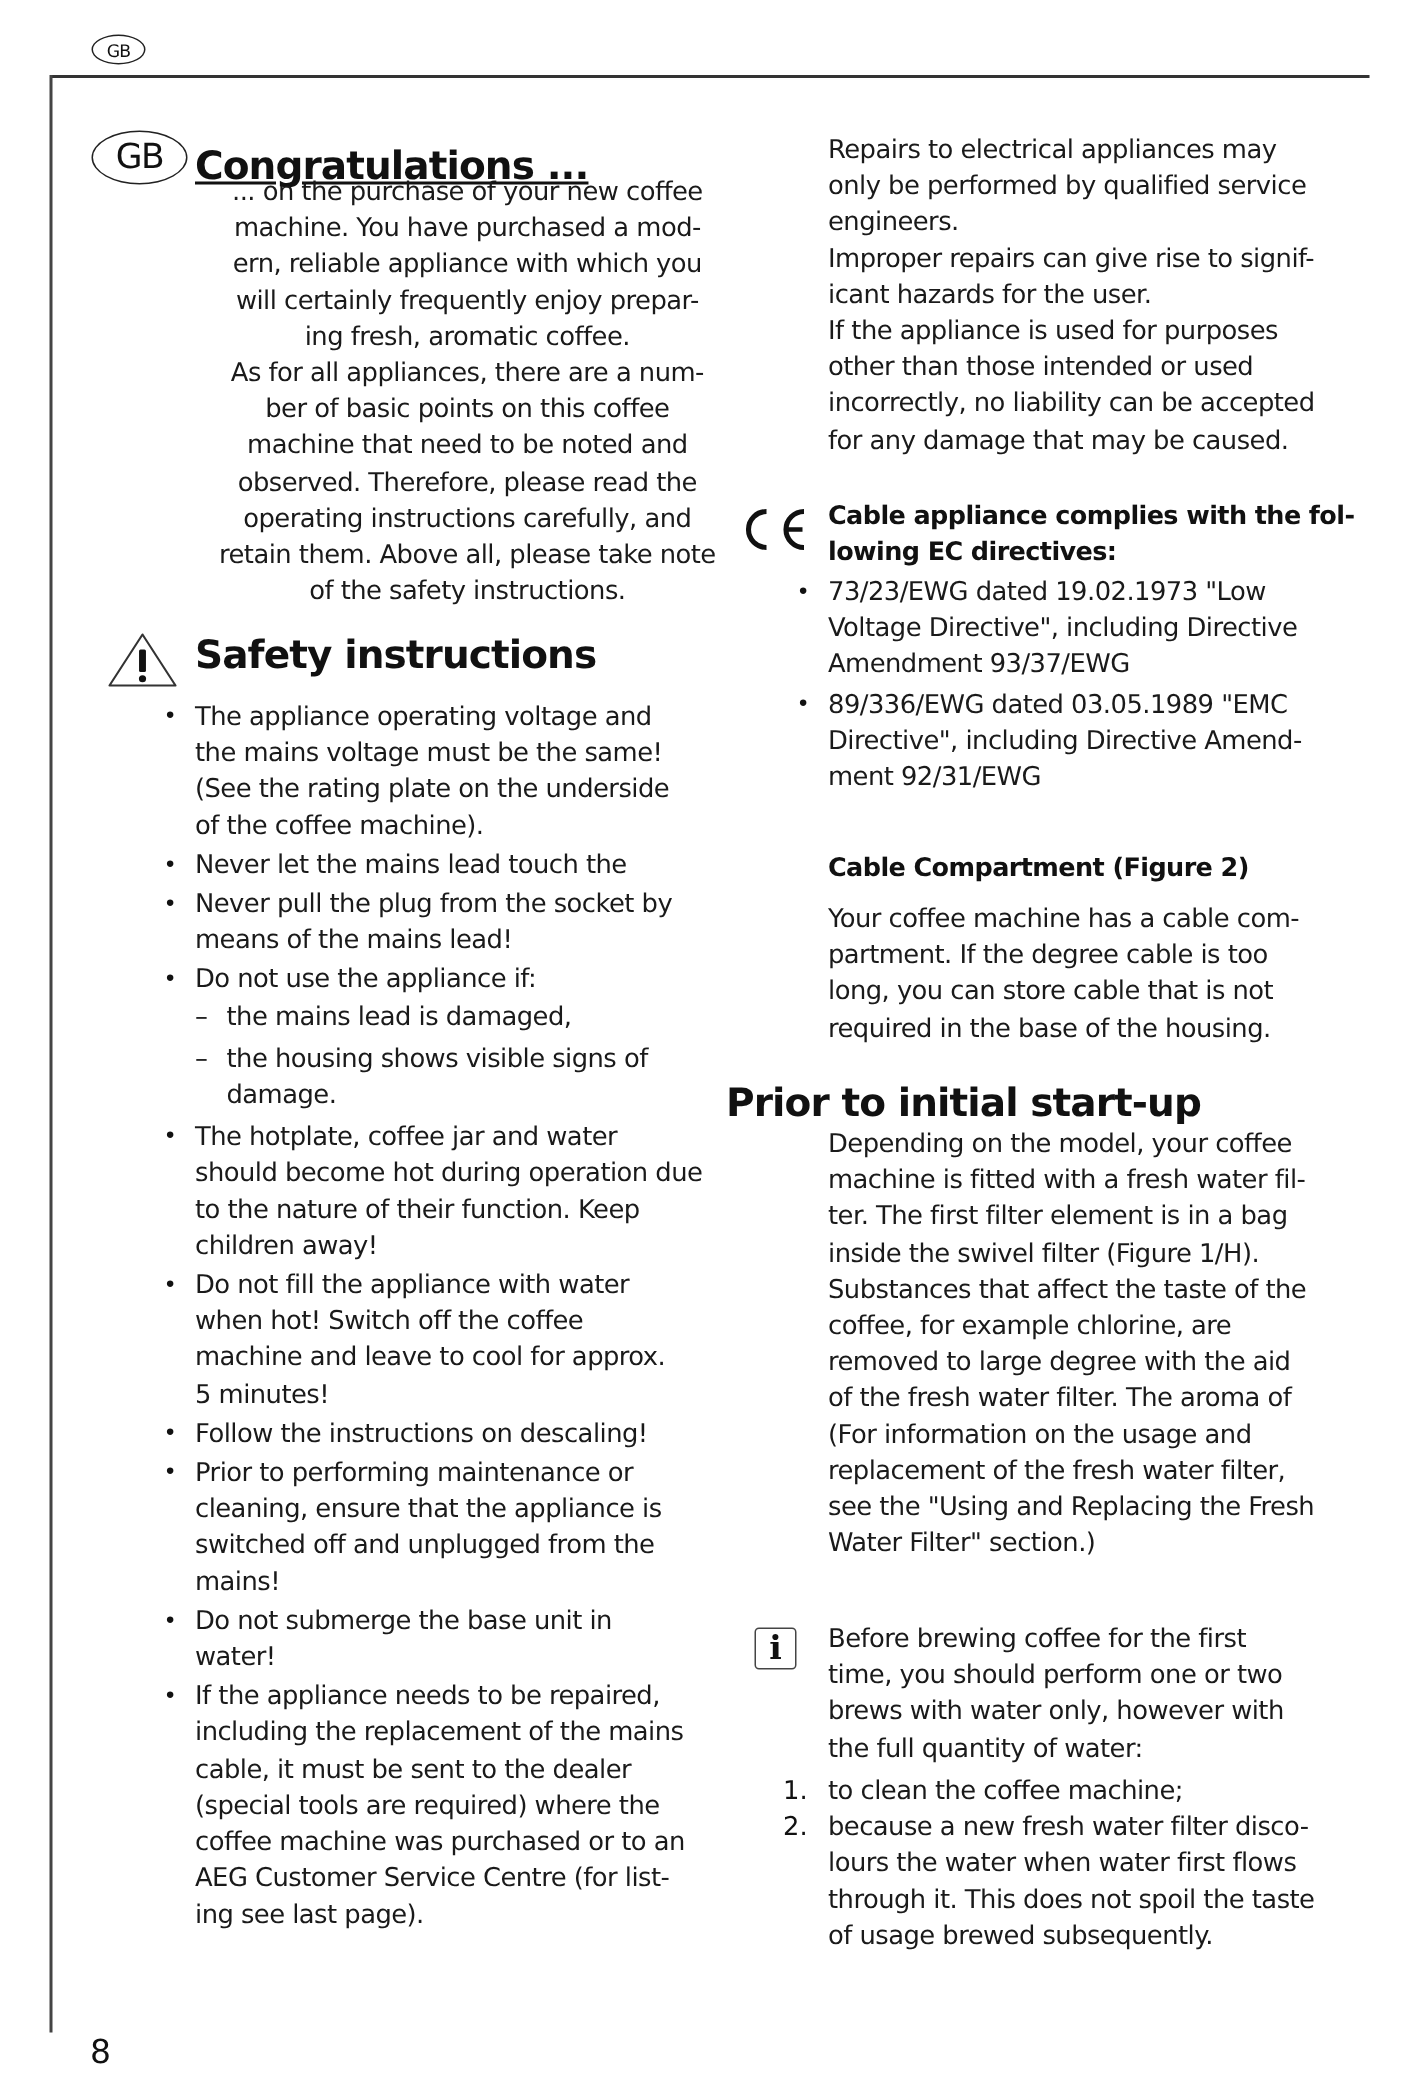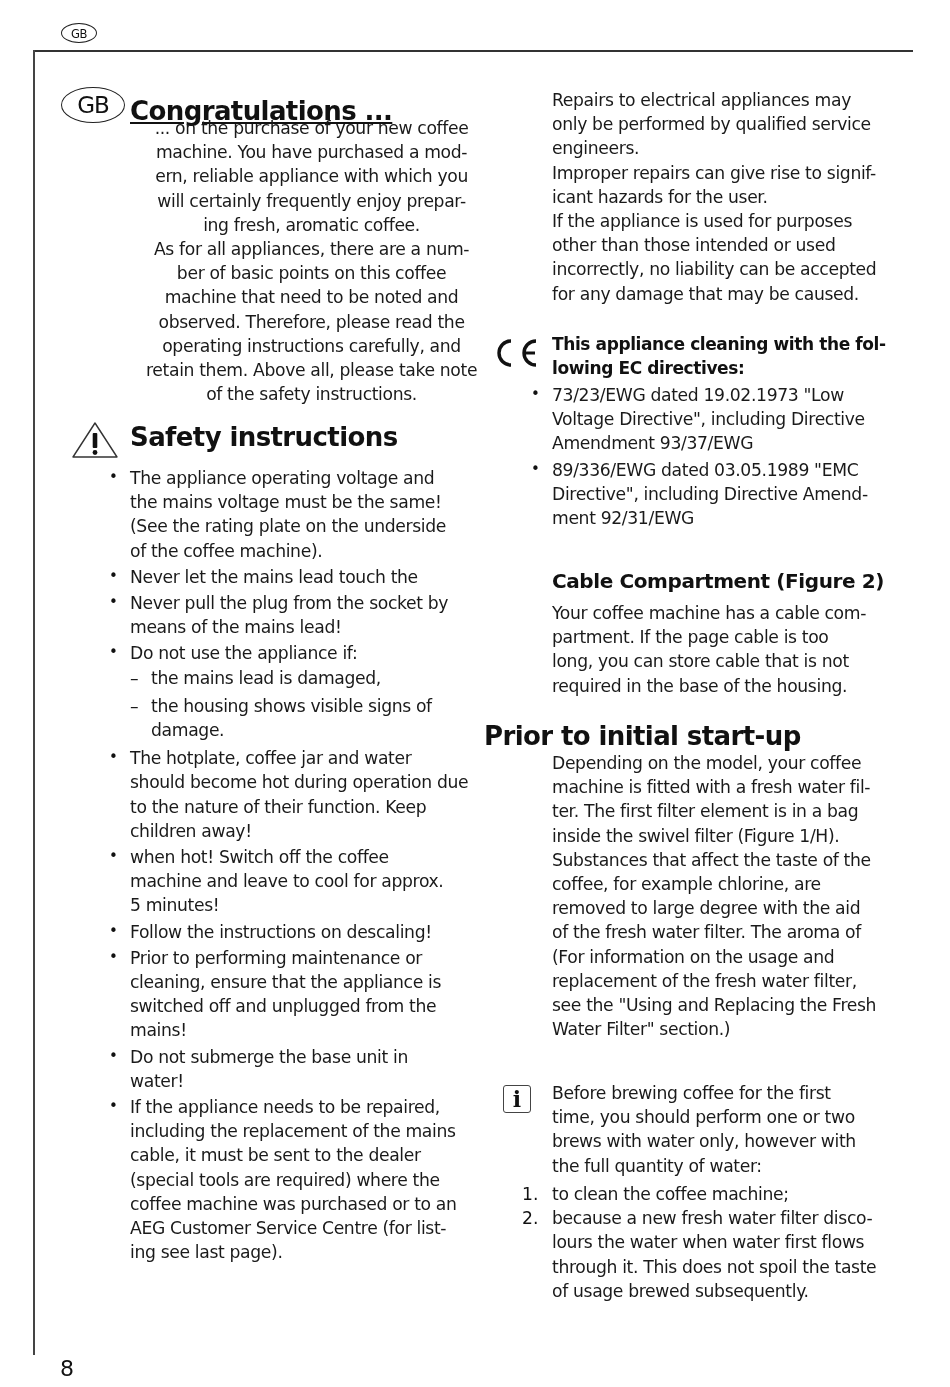--- a/index.html
+++ b/index.html
@@ -7,21 +7,21 @@
          font-family:"DejaVu Sans", sans-serif; color:#111; }
   .abs { position:absolute; }
   .txt { font-size:17.2px; line-height:24.2px; letter-spacing:-0.35px; color:#1a1a1a; white-space:pre; }
   .hdr-badge { left:61px; top:23px; width:36px; height:20px; border:1.3px solid #222; border-radius:50%;
                font-size:11.5px; line-height:20px; text-align:center; box-sizing:border-box; letter-spacing:-0.5px; }
   .top-rule { left:34px; top:50px; width:879px; height:0; border-top:2px solid #333; }
   .left-rule { left:33px; top:50px; width:0; height:1305px; border-left:2px solid #444; }
   .big-badge { left:61px; top:87px; width:64px; height:36px; border:1.6px solid #222; border-radius:50%;
                font-size:23px; line-height:34px; text-align:center; box-sizing:border-box; letter-spacing:-1px; }
   h1.h { margin:0; font-size:26px; font-weight:bold; letter-spacing:-0.6px; white-space:nowrap; color:#111; }
-  h2.h { margin:0; font-size:20px; font-weight:bold; letter-spacing:-0.4px; white-space:nowrap; color:#111; }
+  h2.h { margin:0; font-size:17px; font-weight:bold; letter-spacing:-0.4px; white-space:nowrap; color:#111; }
   .bold-intro { font-weight:bold; font-size:17px; line-height:24px; letter-spacing:-0.4px; white-space:pre; }
   .bullet { position:absolute; font-size:15px; }
   .warn-icon { left:70px; top:420px; width:50px; height:40px; }
   .info-icon { left:503px; top:1085px; width:28px; height:28px; border:1.5px solid #444; border-radius:3px;
                box-sizing:border-box; text-align:center; font-family:"DejaVu Serif", serif; font-weight:bold;
                font-size:22px; line-height:26px; }
   .page-num { left:60px; top:1356px; font-size:22px; }
   .num-label { position:absolute; font-size:17.2px; line-height:24px; }
 </style>
 </head>
@@ -94,20 +94,21 @@
   <div style="position:relative; padding-left:22px; margin-bottom:2px;">
     <span class="bullet" style="left:1px; top:2px;">•</span>
     <div class="txt">The hotplate, coffee jar and water</div>
     <div class="txt">should become hot during operation due</div>
     <div class="txt">to the nature of their function. Keep</div>
     <div class="txt">children away!</div>
   </div>
 
   <div style="position:relative; padding-left:22px; margin-bottom:2px;">
     <span class="bullet" style="left:1px; top:2px;">•</span>
+    <div class="txt">Do not fill the appliance with water</div>
     <div class="txt">when hot! Switch off the coffee</div>
     <div class="txt">machine and leave to cool for approx.</div>
     <div class="txt">5 minutes!</div>
   </div>
 
   <div style="position:relative; padding-left:22px; margin-bottom:2px;">
     <span class="bullet" style="left:1px; top:2px;">•</span>
     <div class="txt">Follow the instructions on descaling!</div>
   </div>
 
@@ -148,42 +149,42 @@
   <div class="txt">incorrectly, no liability can be accepted</div>
   <div class="txt">for any damage that may be caused.</div>
 </div>
 
 <svg class="abs" style="left:494px; top:338px; width:46px; height:30px;" viewBox="0 0 46 30">
   <path d="M17 3 A12 12 0 1 0 17 27" fill="none" stroke="#111" stroke-width="3.4"></path>
   <path d="M42 3 A12 12 0 1 0 42 27" fill="none" stroke="#111" stroke-width="3.4"></path>
   <line x1="30" y1="15" x2="41" y2="15" stroke="#111" stroke-width="3"></line>
 </svg>
 <div class="abs" style="left:552px; top:332px;">
-  <div class="bold-intro">This appliance cleaning with the fol-</div>
+  <div class="bold-intro">Cable appliance complies with the fol-</div>
   <div class="bold-intro">lowing EC directives:</div>
 </div>
 <div class="abs" style="left:530px; top:383px; width:380px;">
   <div style="position:relative; padding-left:22px; margin-bottom:2px;">
     <span class="bullet" style="left:1px; top:2px;">•</span>
     <div class="txt">73/23/EWG dated 19.02.1973 "Low</div>
     <div class="txt">Voltage Directive", including Directive</div>
     <div class="txt">Amendment 93/37/EWG</div>
   </div>
   <div style="position:relative; padding-left:22px;">
     <span class="bullet" style="left:1px; top:2px;">•</span>
     <div class="txt">89/336/EWG dated 03.05.1989 "EMC</div>
     <div class="txt">Directive", including Directive Amend-</div>
     <div class="txt">ment 92/31/EWG</div>
   </div>
 </div>
 
 <h2 class="abs h" style="left:552px; top:569px;">Cable Compartment (Figure 2)</h2>
 <div class="abs" style="left:552px; top:601px;">
   <div class="txt">Your coffee machine has a cable com-</div>
-  <div class="txt">partment. If the page cable is too</div>
+  <div class="txt">partment. If the degree cable is too</div>
   <div class="txt">long, you can store cable that is not</div>
   <div class="txt">required in the base of the housing.</div>
 </div>
 
 <h1 class="abs h" style="left:484px; top:721px;">Prior to initial start-up</h1>
 <div class="abs" style="left:552px; top:751px;">
   <div class="txt">Depending on the model, your coffee</div>
   <div class="txt">machine is fitted with a fresh water fil-</div>
   <div class="txt">ter. The first filter element is in a bag</div>
   <div class="txt">inside the swivel filter (Figure 1/H).</div>

